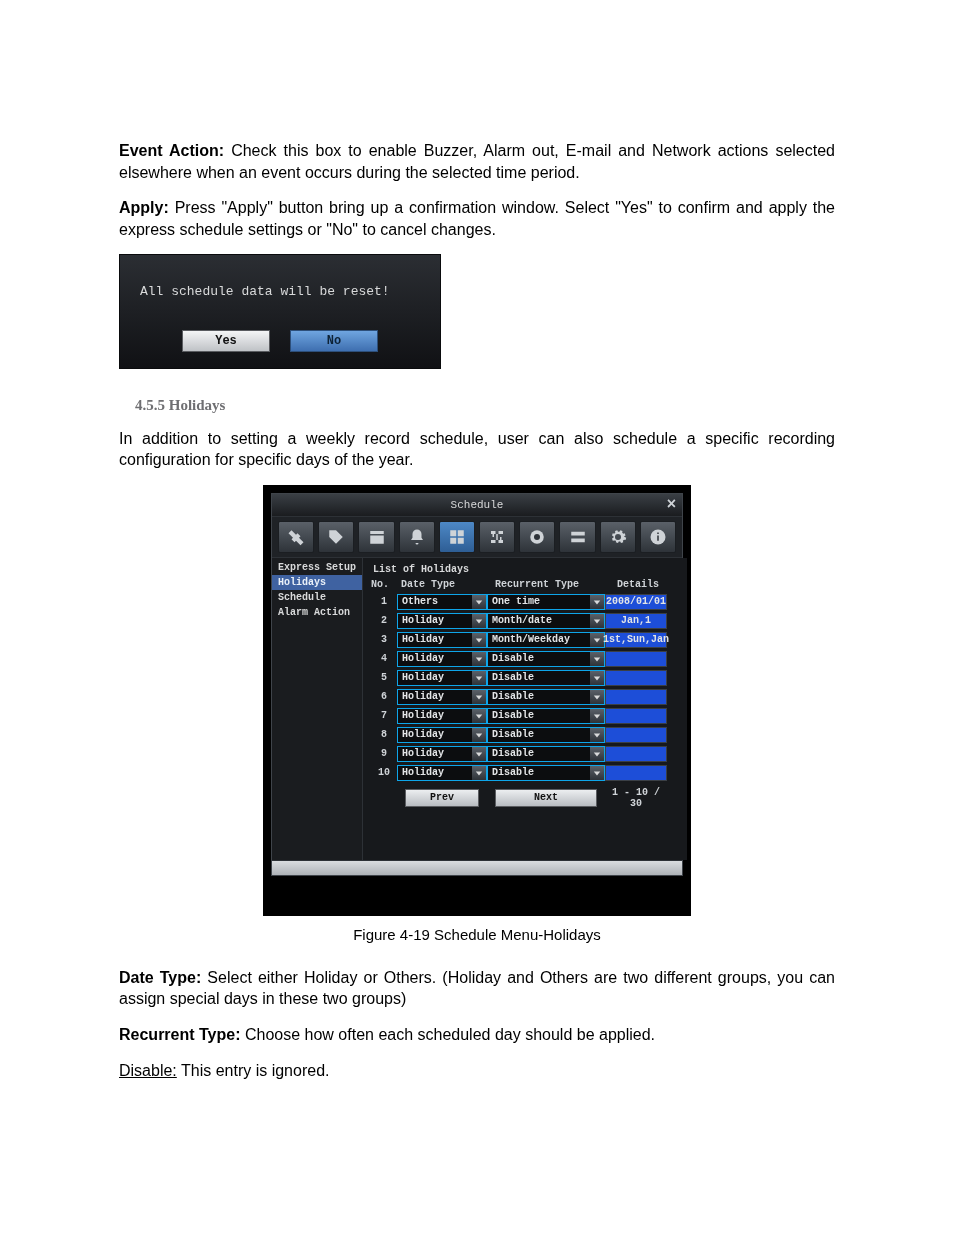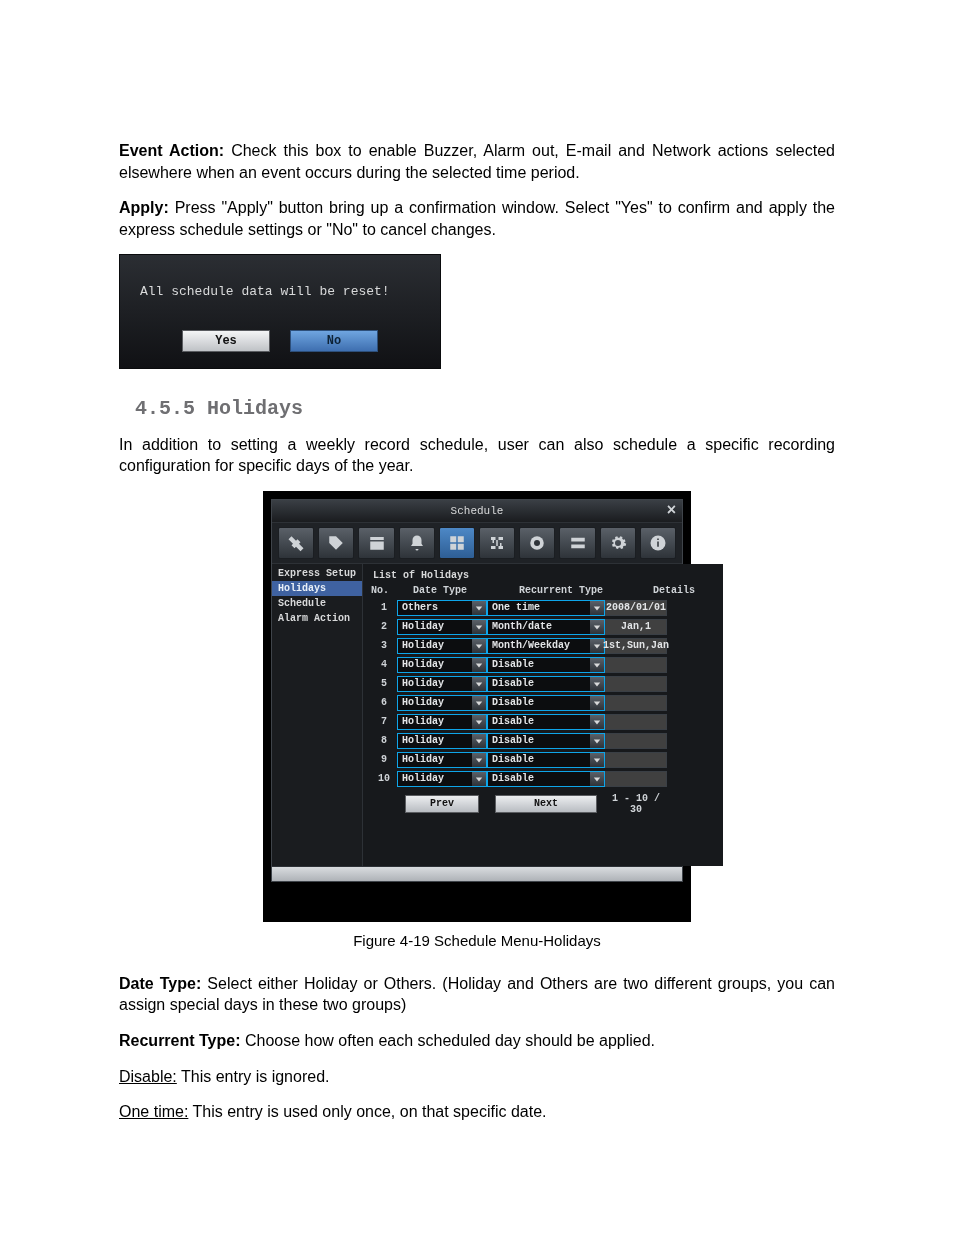--- a/index.html
+++ b/index.html
@@ -1,19 +1,19 @@
 <!DOCTYPE html>
 <html><head>
 <meta charset="utf-8">
 <style>
   html,body{margin:0;padding:0;background:#fff;font-family:Arial,Helvetica,sans-serif;color:#000;}
   .page{width:926px;min-height:1235px;margin:0 auto;position:relative;box-sizing:border-box;padding:140px 105px 60px 105px;}
   p.body{font-size:16px;line-height:1.35;margin:0 0 14px 0;text-align:justify;}
   .bold{font-weight:bold;}
-  .section-heading{font-size:20px;font-weight:bold;color:#6f6f72;margin:28px 0 14px 16px;font-family:Liberation Mono, monospace;}
+  .section-heading{font-size:15px;font-weight:bold;color:#6f6f72;margin:28px 0 14px 16px;font-family:Liberation Serif, serif;}
   .indent-block{margin-left:24px;}
   .term{text-decoration:underline;}
   .figcap{font-size:15px;text-align:center;margin:10px 0 24px 0;}
   
   .dlg-confirm{width:322px;margin:6px 0 0 0;background:linear-gradient(#2b2e33,#101114);border:1px solid #0a0b0d;padding:28px 20px 16px 20px;box-sizing:border-box;font-family:"Courier New",monospace;color:#d8d9da;}
   .dlg-confirm .line{font-size:13px;line-height:1.4;white-space:pre;}
   .dlg-confirm .btnrow{display:flex;gap:20px;justify-content:center;margin-top:28px;}
   .dlg-confirm .btn{min-width:88px;height:22px;display:flex;align-items:center;justify-content:center;font:bold 12px "Courier New",monospace;box-sizing:border-box;}
   .dlg-confirm .btn.yes{background:linear-gradient(#f4f5f6,#bfc2c6);color:#111;border:1px solid #5a5c60;}
   .dlg-confirm .btn.no{background:linear-gradient(#6fa5e0,#3e6fb0);color:#0d2236;border:1px solid #2d4f7a;}
@@ -25,28 +25,28 @@
   .toolbar{display:flex;gap:4px;padding:4px 6px;background:#1f2226;border-bottom:1px solid #2d3136;}
   .tbtn{width:36px;height:30px;background:linear-gradient(#5a6068,#2e3339);border:1px solid #1b1e22;border-radius:2px;display:flex;align-items:center;justify-content:center;}
   .tbtn svg{width:18px;height:18px;fill:#cfd3d7;}
   .tbtn.sel{background:linear-gradient(#4d88c6,#2e5e95);}
   .body-area{display:flex;height:302px;}
   .sidebar{width:102px;background:#1a1c1f;border-right:1px solid #2d3136;padding-top:2px;}
   .sidebar .item{font:bold 10px "Courier New",monospace;color:#d8d9da;padding:2px 6px;white-space:nowrap;}
   .sidebar .item.sel{background:#3f62a1;color:#e9f0f8;}
   .main{flex:1;padding:4px 8px 6px 8px;background:#17191c;color:#d8d9da;}
   .listhdr{font:bold 10px "Courier New",monospace;margin:2px 0 4px 2px;}
-  .colhdr{display:grid;grid-template-columns:26px 90px 118px 62px;gap:16px;font:bold 10px "Courier New",monospace;color:#cfd3d7;margin-bottom:4px;}
+  .colhdr{display:grid;grid-template-columns:26px 90px 118px 62px;gap:4px;font:bold 10px "Courier New",monospace;color:#cfd3d7;margin-bottom:4px;}
   .row{display:grid;grid-template-columns:26px 90px 118px 62px;gap:0;align-items:center;margin-bottom:3px;}
   .row .no{font:bold 10px "Courier New",monospace;color:#cfd3d7;text-align:center;}
   .sel-lk{display:flex;align-items:center;height:16px;background:#0c0d0f;border:1px solid #0ea5e9;box-sizing:border-box;}
   .sel-lk .txt{flex:1;font:bold 10px "Courier New",monospace;color:#e2e4e6;padding-left:4px;white-space:nowrap;overflow:hidden;}
   .sel-lk .arr{width:14px;height:100%;background:linear-gradient(#5a6068,#2e3339);display:flex;align-items:center;justify-content:center;}
   .sel-lk .arr svg{width:8px;height:8px;fill:#d8d9da;}
-  .detcell{height:16px;background:#404040;border:1px solid #3a3f45;box-sizing:border-box;font:bold 10px "Courier New",monospace;color:#e2e4e6;display:flex;align-items:center;justify-content:center;}
+  .detcell{height:16px;background:#1d4ed8;border:1px solid #3a3f45;box-sizing:border-box;font:bold 10px "Courier New",monospace;color:#e2e4e6;display:flex;align-items:center;justify-content:center;}
   .pager{display:grid;grid-template-columns:26px 90px 118px 62px;margin-top:6px;align-items:center;}
   .pbtn{height:16px;background:linear-gradient(#eceef0,#b8bcc1);color:#111;font:bold 10px "Courier New",monospace;display:flex;align-items:center;justify-content:center;border:1px solid #5a5c60;margin:0 8px;}
   .pginfo{font:bold 10px "Courier New",monospace;color:#cfd3d7;text-align:center;}
   .statusbar{height:14px;background:linear-gradient(#d9dcdf,#aeb2b7);border-top:1px solid #2d3136;}
 </style>
 </head>
 <body>
 
 <div class="page">
 
@@ -370,17 +370,14 @@
   </p>
 
   <p class="body" style="text-align:left;">
     <span class="bold">Recurrent Type:</span><span> Choose how often each scheduled day should be applied.</span>
   </p>
 
   <p class="body indent-block" style="text-align:left;">
     <span class="term">Disable:</span><span> This entry is ignored.</span>
   </p>
 
-  <p class="body indent-block" style="text-align:left;">
-    <span class="term">One time:</span><span> This entry is used only once, on that specific date.</span>
-  </p>
 
 </div>
 
 </body></html>

